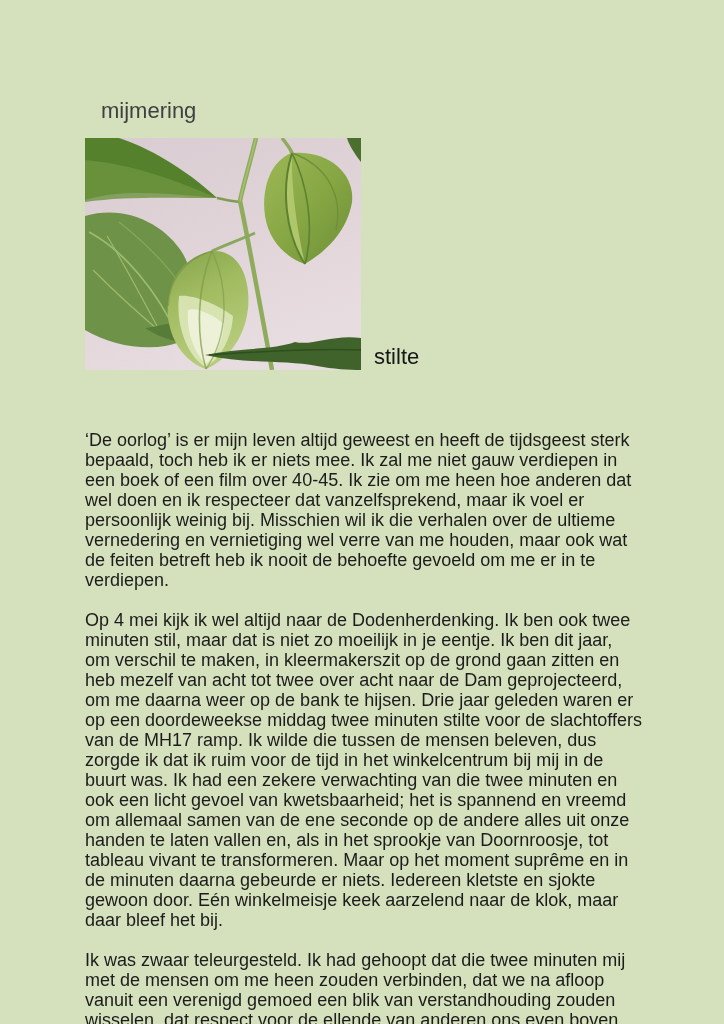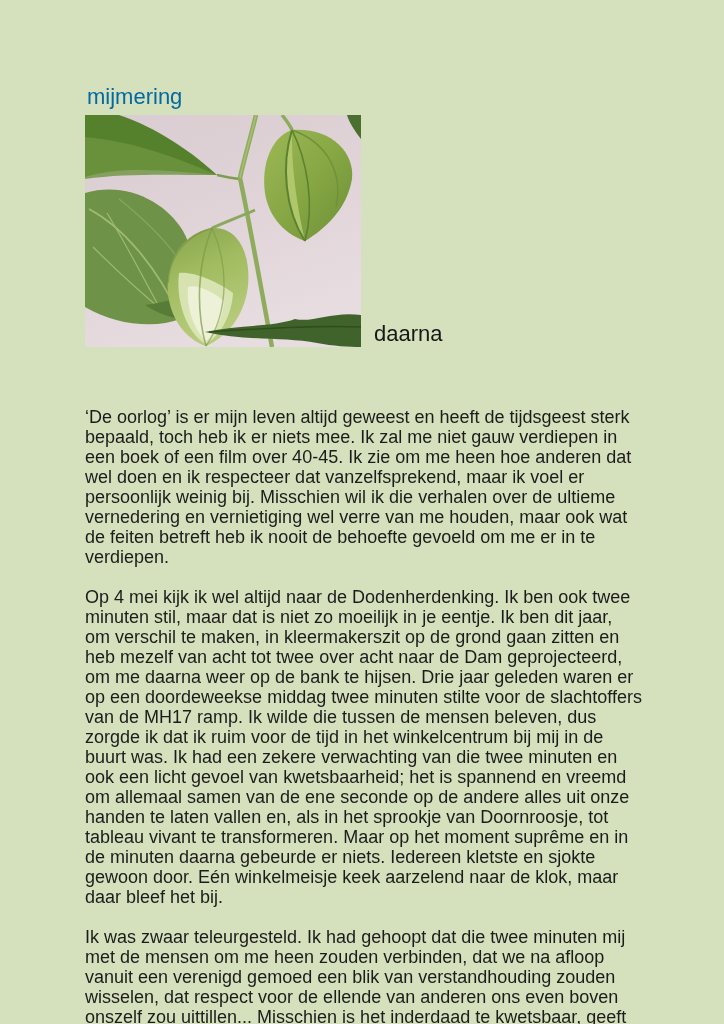--- a/index.html
+++ b/index.html
@@ -9,26 +9,26 @@
   .page {
     position: relative;
     width: 724px;
     height: 1024px;
     background: #d5e0bc;
     overflow: hidden;
     font-family: "Liberation Sans", sans-serif;
     color: #1c1c1c;
   }
   .title {
-    margin: 0;
+    margin: 14px;
     padding: 84px 12px 0 87px;
     font-size: 22px;
     font-weight: normal;
     line-height: 26px;
-    color: #0369a1;
+    color: #404040;
   }
   .photo-row {
     display: flex;
     align-items: flex-end;
     column-gap: 13px;
     margin: 5px 0 0 85px;
   }
   .photo {
     width: 276px;
     height: 232px;
@@ -123,21 +123,21 @@
         <path d="M127,113 C112,150 111,195 121,231" stroke="#7d9a47" stroke-width="1.6" fill="none" opacity="0.7"></path>
         <path d="M127,113 C143,148 145,196 121,231" stroke="#7d9a47" stroke-width="1.4" fill="none" opacity="0.6"></path>
         <path d="M127,113 C99,121 84,143 83,168" stroke="#759044" stroke-width="1.6" fill="none" opacity="0.6"></path>
 
         <path d="M276,200 C248,196 228,208 210,204 C188,212 152,210 120,217 C160,226 200,222 232,228 C248,231 264,232 276,232 Z" fill="#40632b"></path>
         <path d="M276,212 C226,210 168,214 124,217" stroke="#2f4e1d" stroke-width="1.4" fill="none"></path>
 
         <path d="M262,0 L276,0 L276,24 C269,15 264,7 262,0 Z" fill="#4a6f2e"></path>
       </svg>
     </div>
-    <span class="subtitle">daarna</span>
+    <span class="subtitle">stilte</span>
   </div>
 
   <div class="body-text">
     <p>‘De oorlog’ is er mijn leven altijd geweest en heeft de tijdsgeest sterk bepaald, toch heb ik er niets mee. Ik zal me niet gauw verdiepen in een boek of een film over 40-45. Ik zie om me heen hoe anderen dat wel doen en ik respecteer dat vanzelfsprekend, maar ik voel er persoonlijk weinig bij. Misschien wil ik die verhalen over de ultieme vernedering en vernietiging wel verre van me houden, maar ook wat de feiten betreft heb ik nooit de behoefte gevoeld om me er in te verdiepen.</p>
     <p>Op 4 mei kijk ik wel altijd naar de Dodenherdenking. Ik ben ook twee minuten stil, maar dat is niet zo moeilijk in je eentje. Ik ben dit jaar, om verschil te maken, in kleermakerszit op de grond gaan zitten en heb mezelf van acht tot twee over acht naar de Dam geprojecteerd, om me daarna weer op de bank te hijsen. Drie jaar geleden waren er op een doordeweekse middag twee minuten stilte voor de slachtoffers van de MH17 ramp. Ik wilde die tussen de mensen beleven, dus zorgde ik dat ik ruim voor de tijd in het winkelcentrum bij mij in de buurt was. Ik had een zekere verwachting van die twee minuten en ook een licht gevoel van kwetsbaarheid; het is spannend en vreemd om allemaal samen van de ene seconde op de andere alles uit onze handen te laten vallen en, als in het sprookje van Doornroosje, tot tableau vivant te transformeren. Maar op het moment suprême en in de minuten daarna gebeurde er niets. Iedereen kletste en sjokte gewoon door. Eén winkelmeisje keek aarzelend naar de klok, maar daar bleef het bij.</p>
     <p>Ik was zwaar teleurgesteld. Ik had gehoopt dat die twee minuten mij met de mensen om me heen zouden verbinden, dat we na afloop vanuit een verenigd gemoed een blik van verstandhouding zouden wisselen, dat respect voor de ellende van anderen ons even boven onszelf zou uittillen... Misschien is het inderdaad te kwetsbaar, geeft de gewoonheid van het moment simpelweg geen ruimte voor de ongewoonheid van het collectief herdenken.</p>
   </div>
 
 
 </div>

